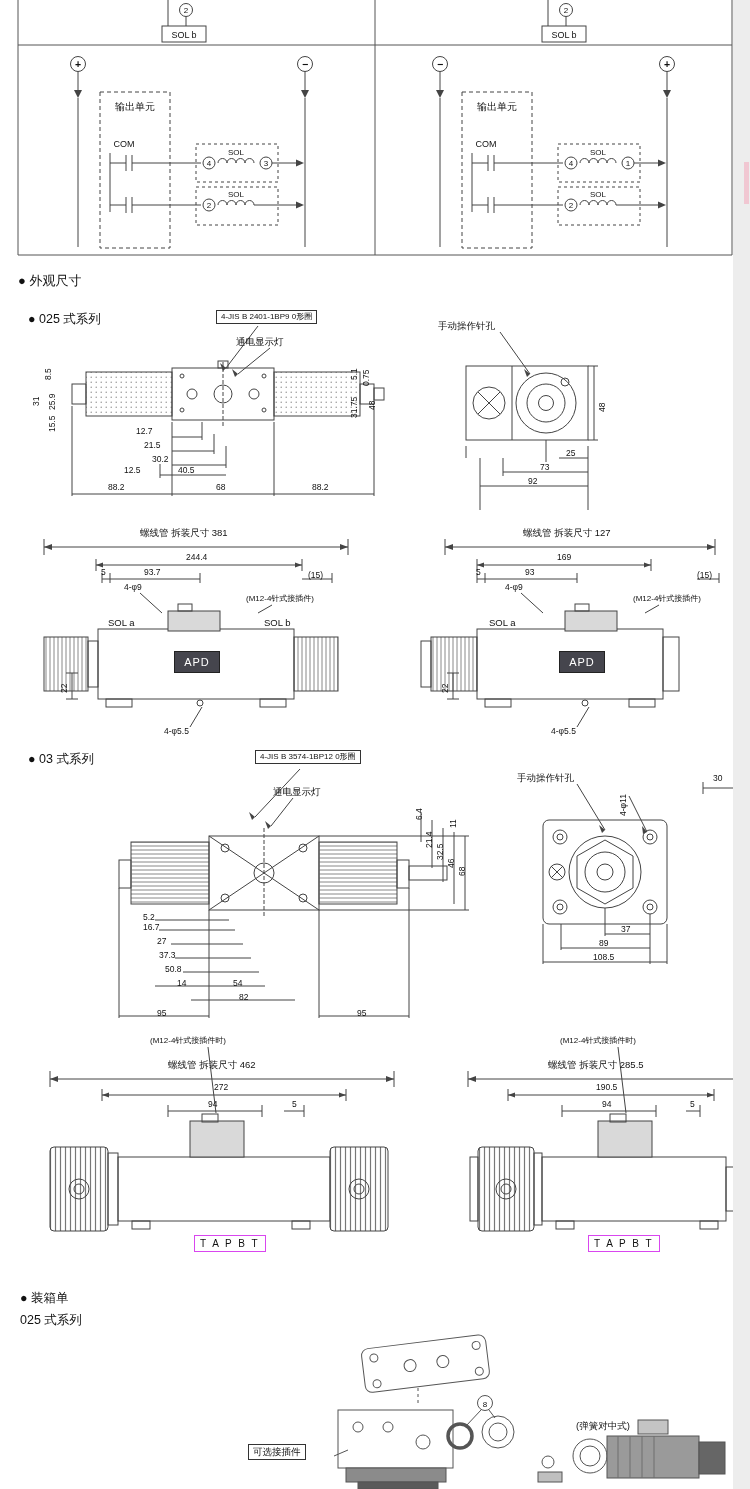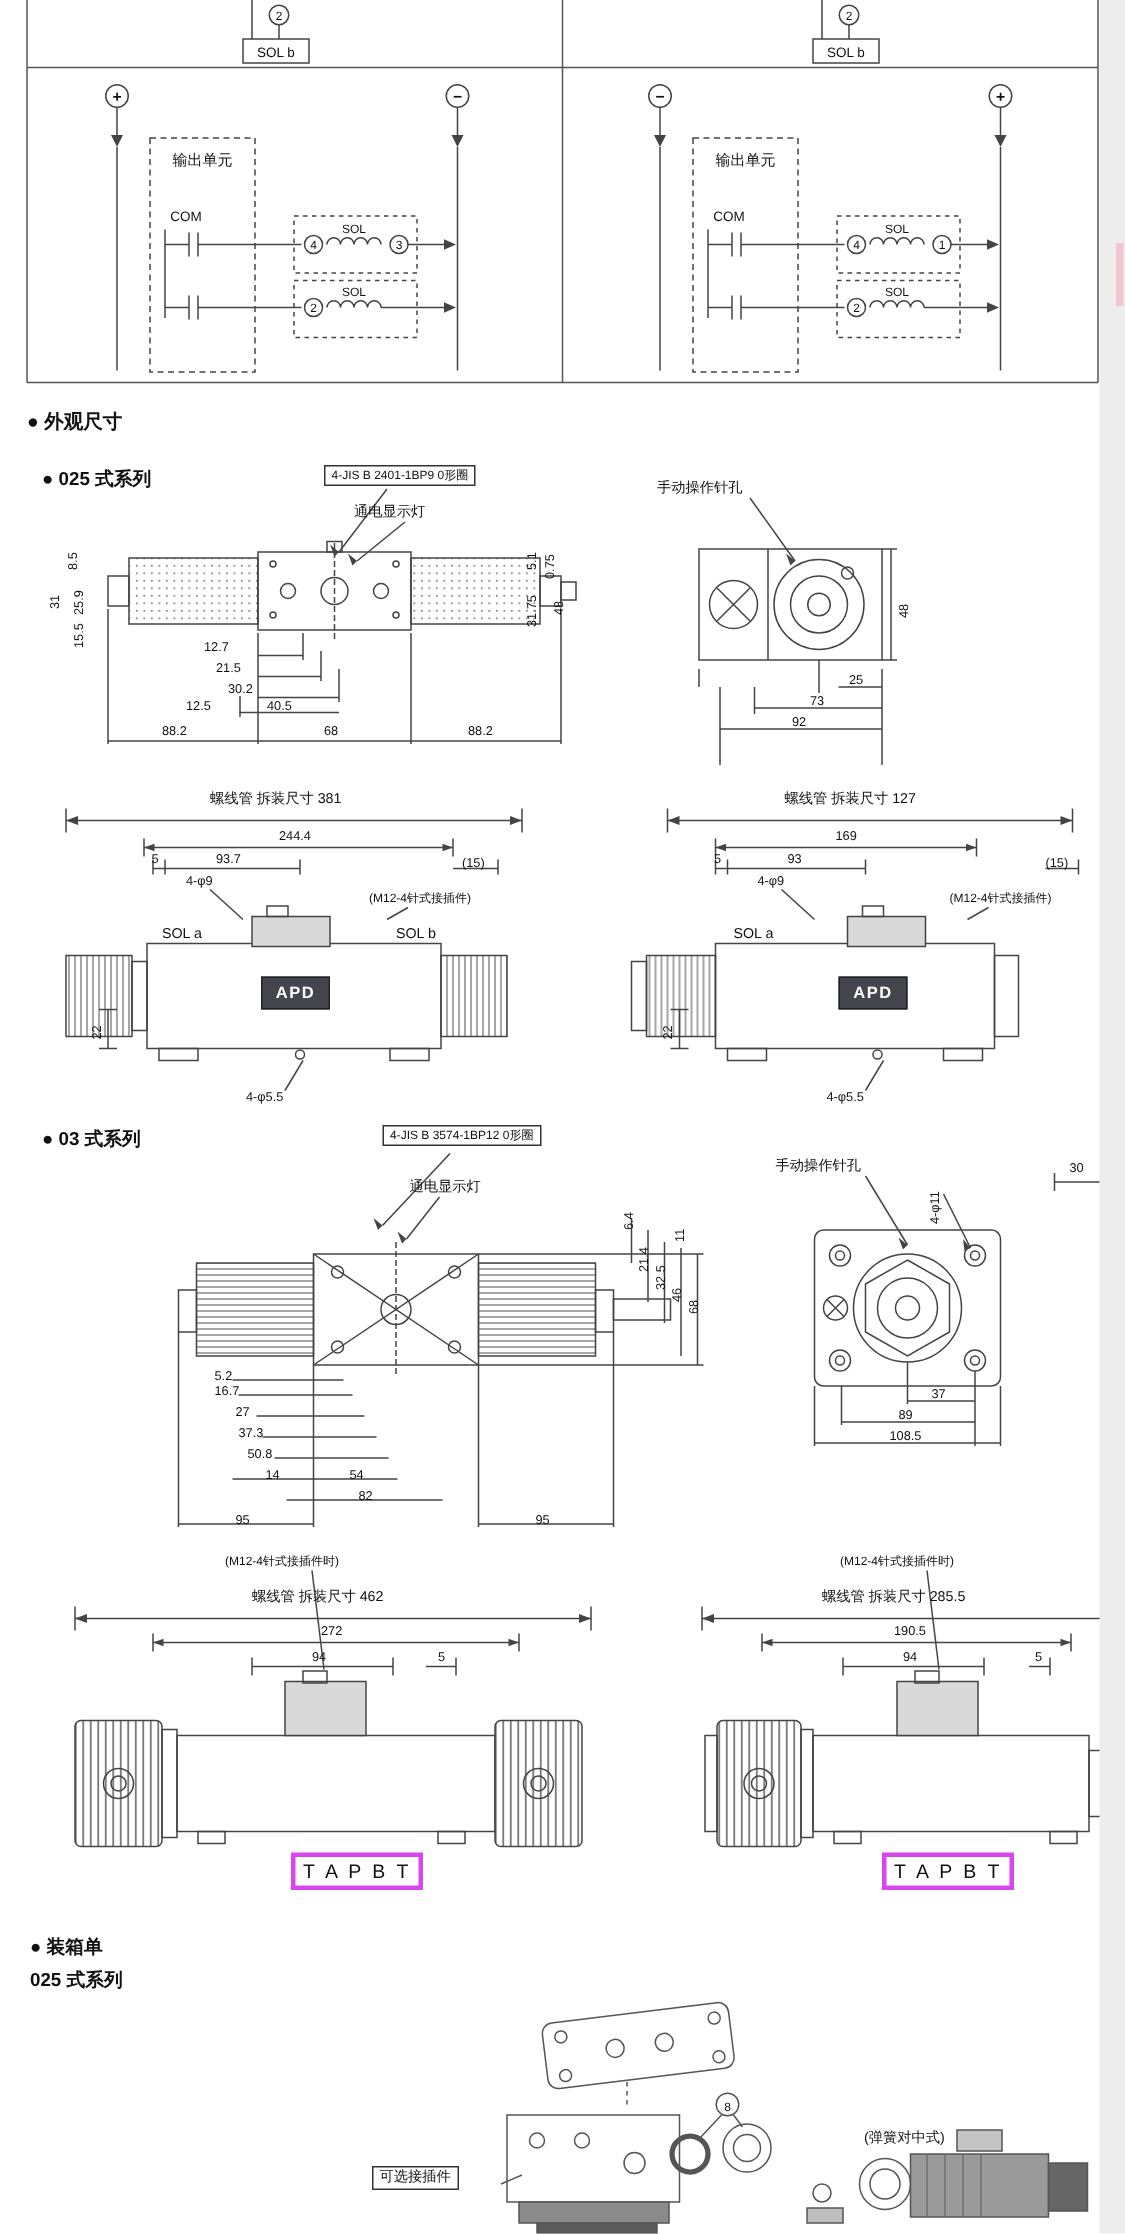--- a/index.html
+++ b/index.html
@@ -11,23 +11,23 @@
   svg{overflow:visible}
   svg text{font-family:"Liberation Sans",sans-serif;fill:#111;font-size:9px}
   svg .t8{font-size:8px}
   svg .t10{font-size:10px}
   svg .tb{font-size:10.5px;font-weight:bold}
   .dim{position:absolute;font-size:8.5px;line-height:1;white-space:nowrap;color:#111}
   .rot{transform:rotate(-90deg);transform-origin:0 0}
   .lbl{position:absolute;font-size:9.5px;line-height:1.25;white-space:nowrap;color:#111}
   .small{font-size:8px}
   .boxed{border:1px solid #333;padding:1px 4px;background:#fff}
-  .heading{position:absolute;font-weight:bold;font-size:12.5px;color:#111;white-space:nowrap}
-  .apd{position:absolute;background:#45454d;color:#fff;font-weight:bold;font-size:11px;letter-spacing:1px;border:1px solid #222;display:flex;align-items:center;justify-content:center}
-  .ports{position:absolute;border:3px solid #d946ef;background:#fff;font-size:13px;letter-spacing:2px;padding:2px 5px;white-space:nowrap}
+  .heading{position:absolute;font-weight:normal;font-size:12.5px;color:#111;white-space:nowrap}
+  .apd{position:absolute;background:#45454d;color:#fff;font-weight:normal;font-size:11px;letter-spacing:1px;border:1px solid #222;display:flex;align-items:center;justify-content:center}
+  .ports{position:absolute;border:1px solid #d946ef;background:#fff;font-size:10px;letter-spacing:2px;padding:2px 5px;white-space:nowrap}
   .edge{position:absolute;background:#ededed}
   .artifact{position:absolute;background:#f2b6c6;opacity:.7}
 </style>
 </head>
 <body>
 
 <div class="page">
 
   <div class="drawing" style="left:0;top:0;width:750px;height:255px">
     <svg width="750" height="255" viewBox="0 0 750 255">

